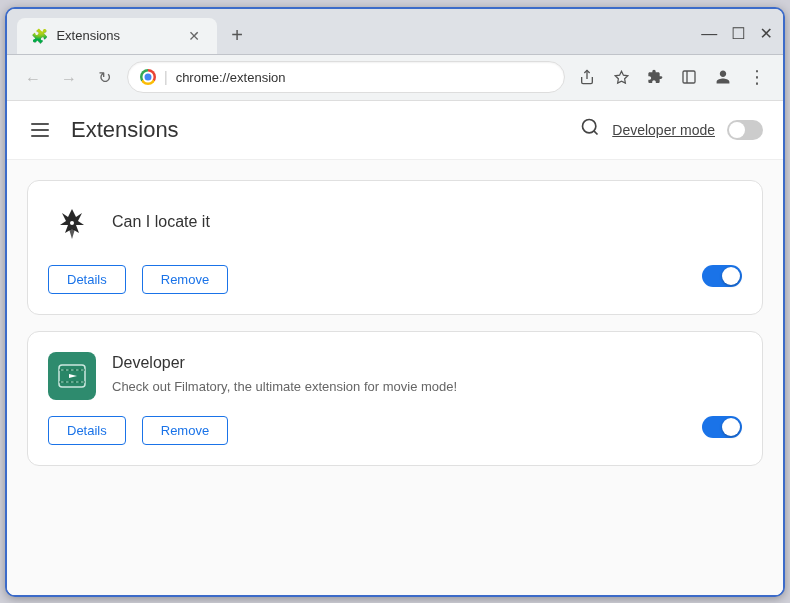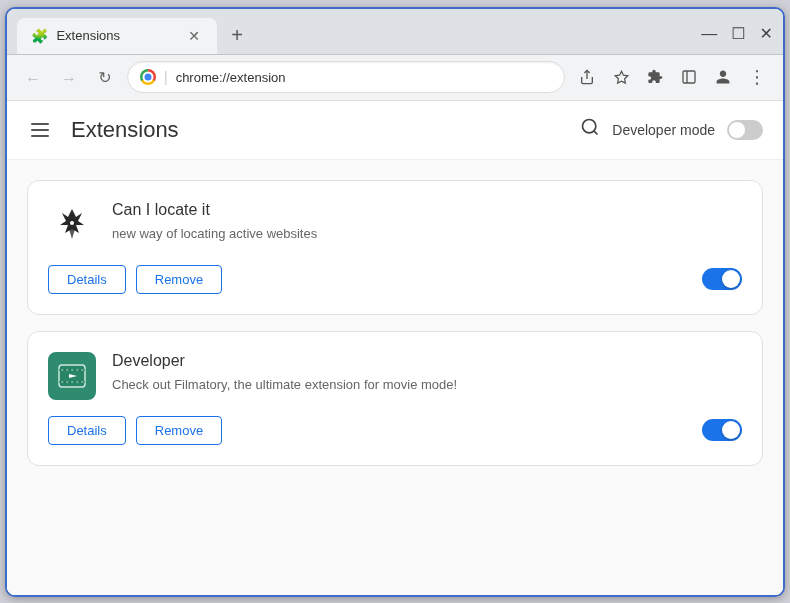--- a/index.html
+++ b/index.html
@@ -222,20 +222,21 @@
       gap: 12px;
     }
     .search-btn {
       font-size: 18px;
       color: #444;
       cursor: pointer;
     }
     .dev-mode-label {
       font-size: 14px;
       color: #444;
+      text-decoration: underline;
     }
     .toggle-switch {
       width: 36px;
       height: 20px;
       background: #ccc;
       border-radius: 10px;
       position: relative;
       cursor: pointer;
     }
     .toggle-switch .knob {
@@ -288,21 +289,21 @@
       background: #fff;
       border: 1px solid #e0e0e0;
       border-radius: 12px;
       padding: 20px;
       margin-bottom: 16px;
       position: relative;
       z-index: 1;
     }
     .card-top {
       display: flex;
-      align-items: flex-start;
+      align-items: center;
       gap: 16px;
     }
     .ext-icon {
       width: 48px;
       height: 48px;
       border-radius: 6px;
       flex-shrink: 0;
       display: flex;
       align-items: center;
       justify-content: center;
@@ -317,22 +318,21 @@
       color: #333;
       margin-bottom: 6px;
     }
     .ext-desc {
       font-size: 13px;
       color: #666;
       line-height: 1.4;
     }
     .card-bottom {
       display: flex;
-      align-items: center;
-      gap: 10px;
+      gap: 16px;
       margin-top: 16px;
     }
     .card-btn {
       padding: 6px 18px;
       border: 1px solid #1a73e8;
       background: transparent;
       color: #1a73e8;
       border-radius: 4px;
       font-size: 13px;
       cursor: pointer;
@@ -465,21 +465,20 @@
           <div class="ext-icon">
 
             <svg width="44" height="44" viewBox="0 0 44 44" fill="none" xmlns="http://www.w3.org/2000/svg">
               <path d="M22 6 L18 14 L12 10 L16 18 L10 22 L18 22 L15 30 L22 26 L29 30 L26 22 L34 22 L28 18 L32 10 L26 14 Z" fill="#111" opacity="0.9"></path>
               <path d="M19 26 L22 36 L25 26" fill="#111" opacity="0.7"></path>
               <circle cx="22" cy="20" r="2" fill="#fff"></circle>
             </svg>
           </div>
           <div class="ext-info">
             <div class="ext-name">Can I locate it</div>
-            <div class="ext-desc">new way of locating active websites</div>
           </div>
         </div>
         <div class="card-bottom">
           <button class="card-btn">Details</button>
           <button class="card-btn">Remove</button>
           <div class="toggle-on">
             <div class="knob"></div>
           </div>
         </div>
       </div>

